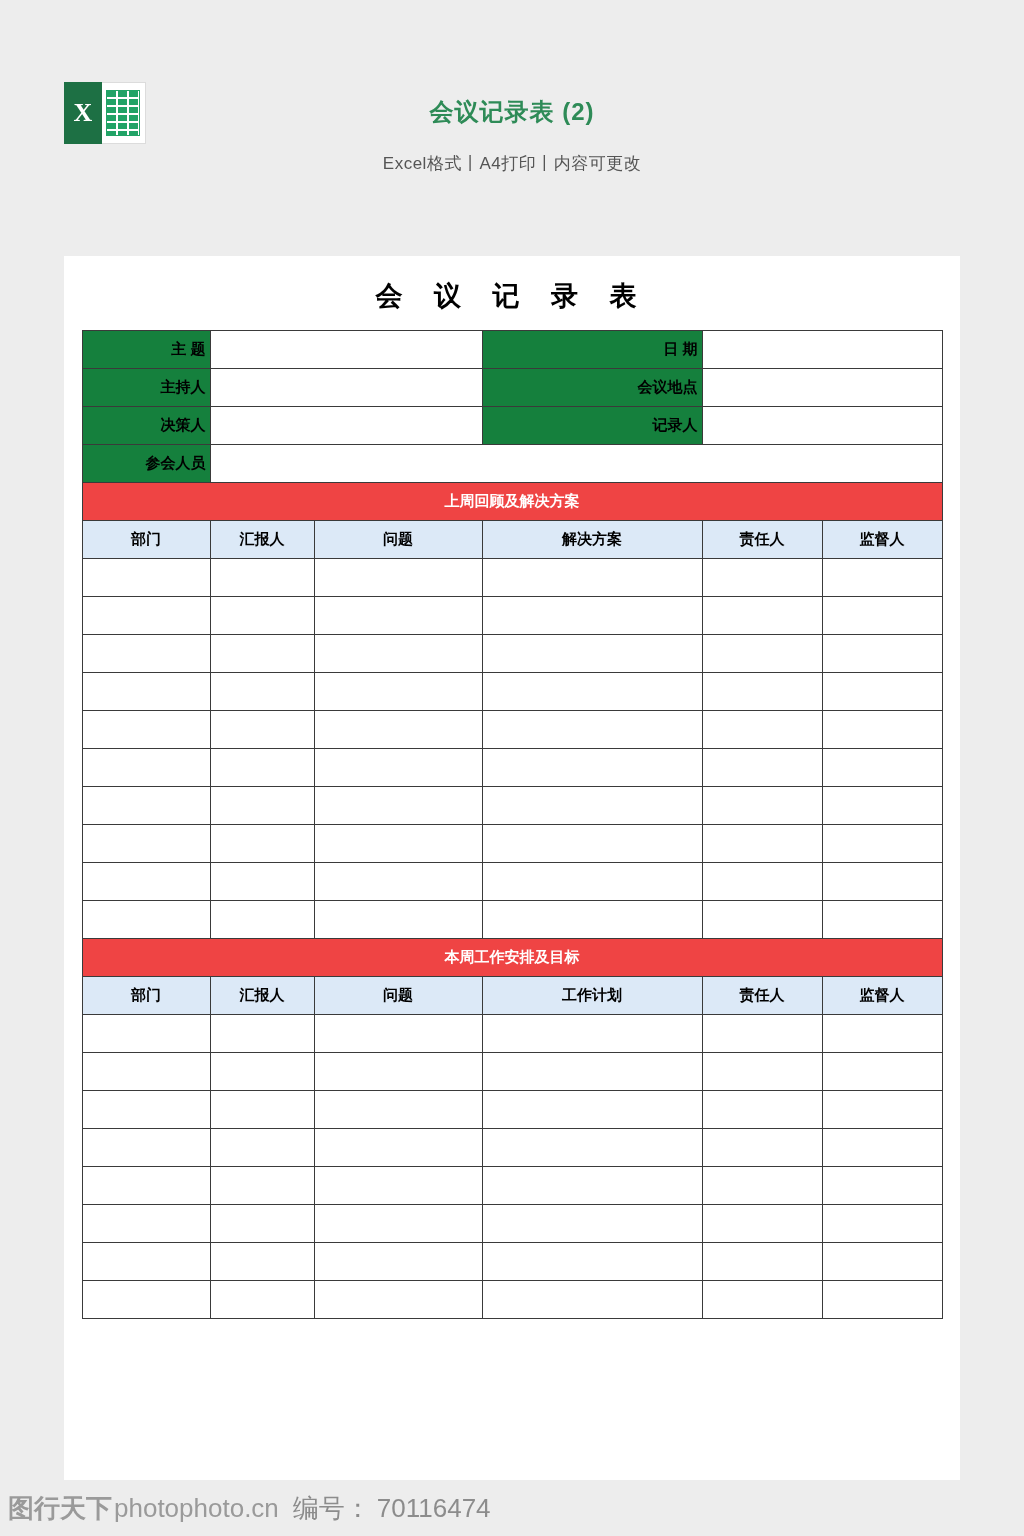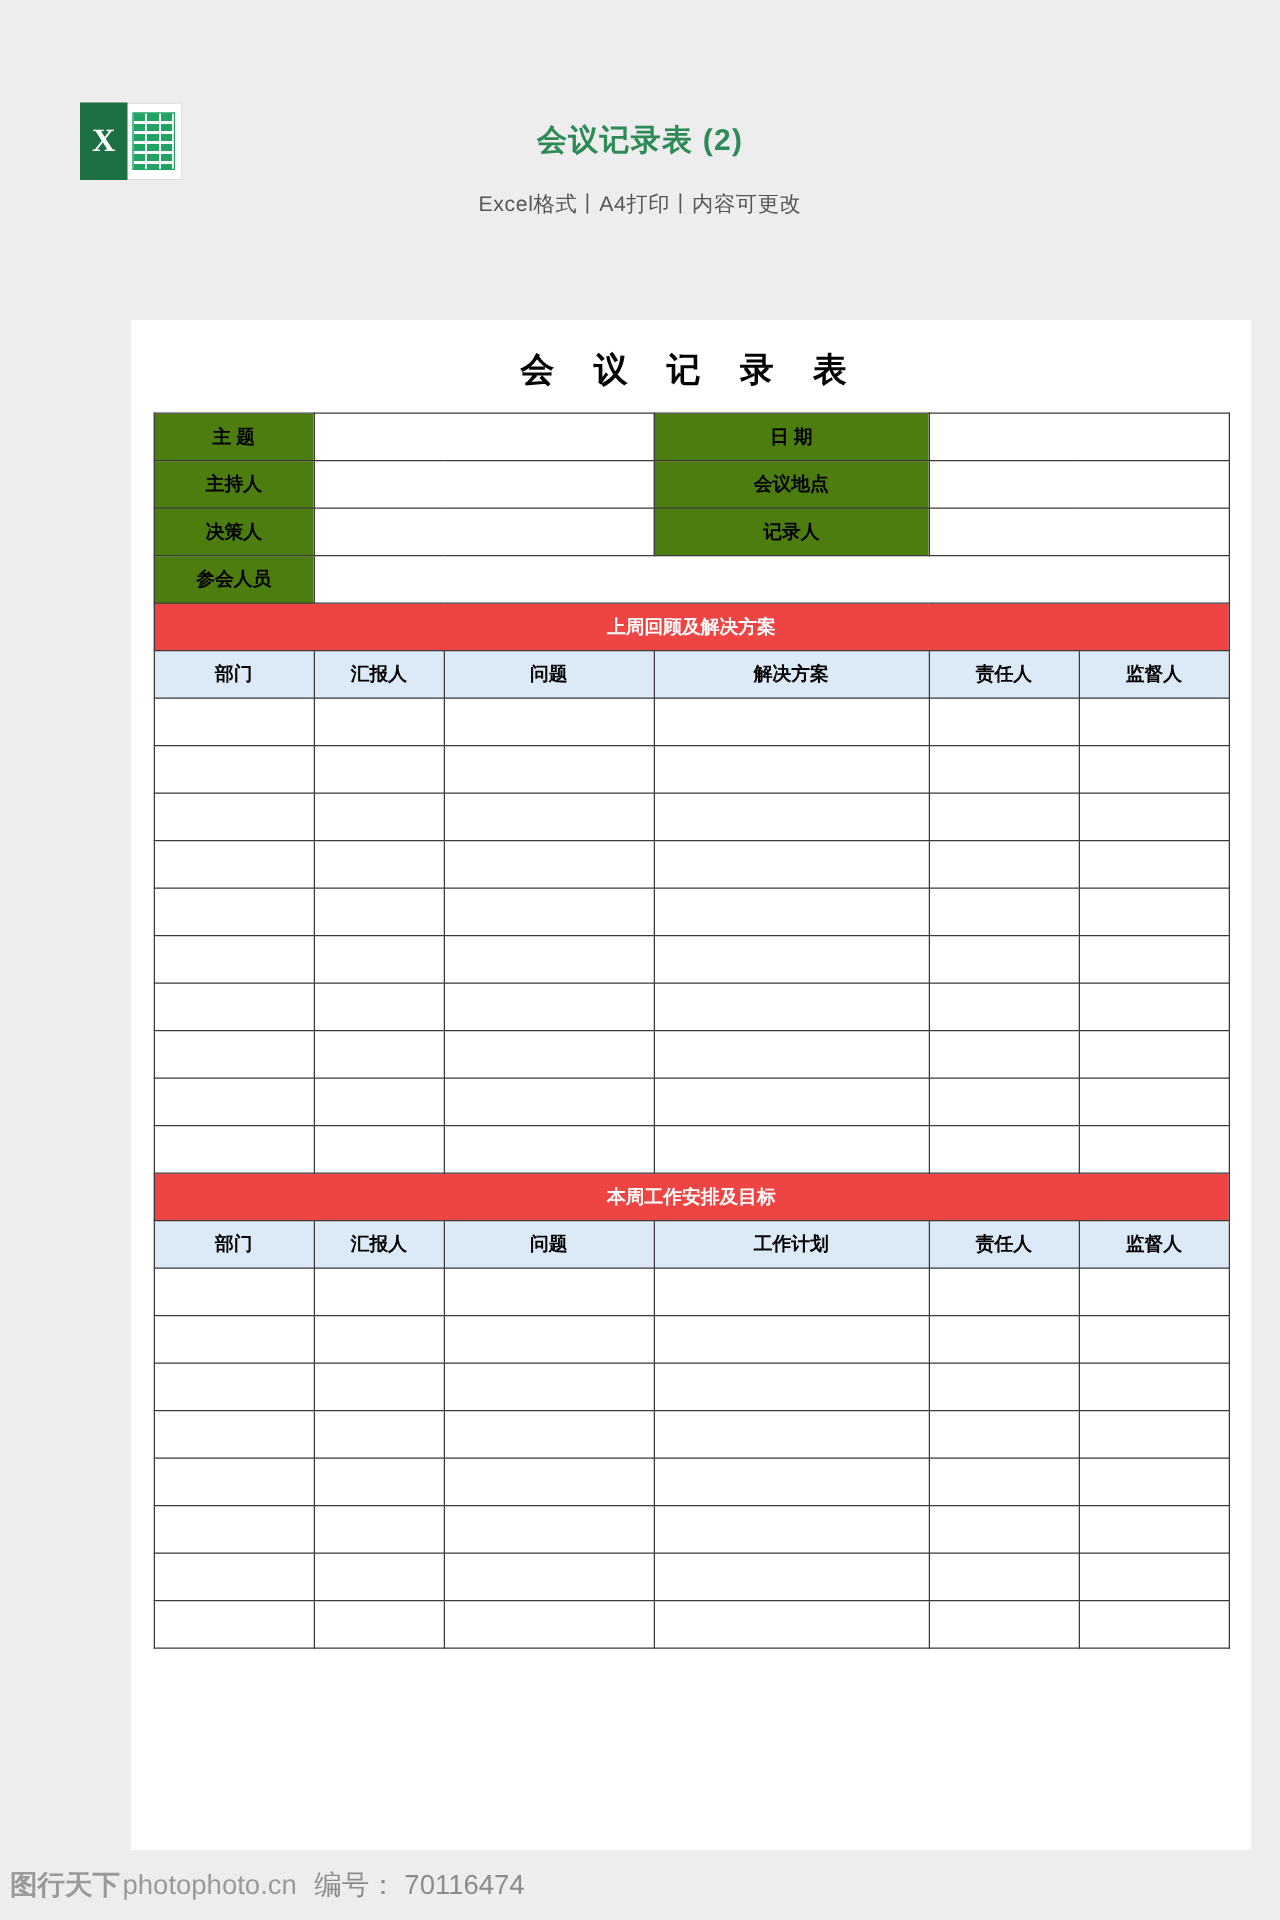--- a/index.html
+++ b/index.html
@@ -82,21 +82,20 @@
     color: #555555;
     letter-spacing: 0.5px;
   }
 
   
   .sheet {
     position: absolute;
     left: 64px; top: 256px;
     width: 896px; height: 1224px;
     background: #ffffff;
-    margin-left: 41px;
   }
   .sheet-title {
     text-align: center;
     font-size: 27px;
     font-weight: bold;
     color: #000000;
     padding-top: 22px;
     padding-bottom: 16px;
     letter-spacing: 12px;
   }
@@ -106,22 +105,22 @@
     width: 860px;
     margin: 0 auto;
   }
   table.main td {
     border: 1px solid #3a3a3a;
     height: 38px;
     font-size: 15px;
     padding: 0 4px;
   }
   td.lbl {
-    background: #4d7c0f;
-    text-align: center;
+    background: #15803d;
+    text-align: right;
     font-weight: bold;
     color: #000000;
   }
   td.val { background: #ffffff; }
   td.tall { height: 76px; }
   td.section {
     background: #ef4444;
     text-align: center;
     font-weight: bold;
     color: #ffffff;
@@ -138,21 +137,21 @@
   td.blank { height: 36px; }
 
   
   .footer {
     position: absolute;
     left: 0; bottom: 0;
     width: 1024px; height: 56px;
     display: flex;
     align-items: center;
     padding-left: 8px;
-    font-size: 22px;
+    font-size: 26px;
     color: #8c8c8c;
   }
   .footer .wm-logo {
     color: #9a9a9a;
     font-weight: bold;
     margin-right: 2px;
     font-family: "Liberation Serif", serif;
   }
   .footer .wm-site { color: #9a9a9a; margin-right: 14px; }
   .footer .wm-id-label { color: #8c8c8c; margin-right: 6px; }

